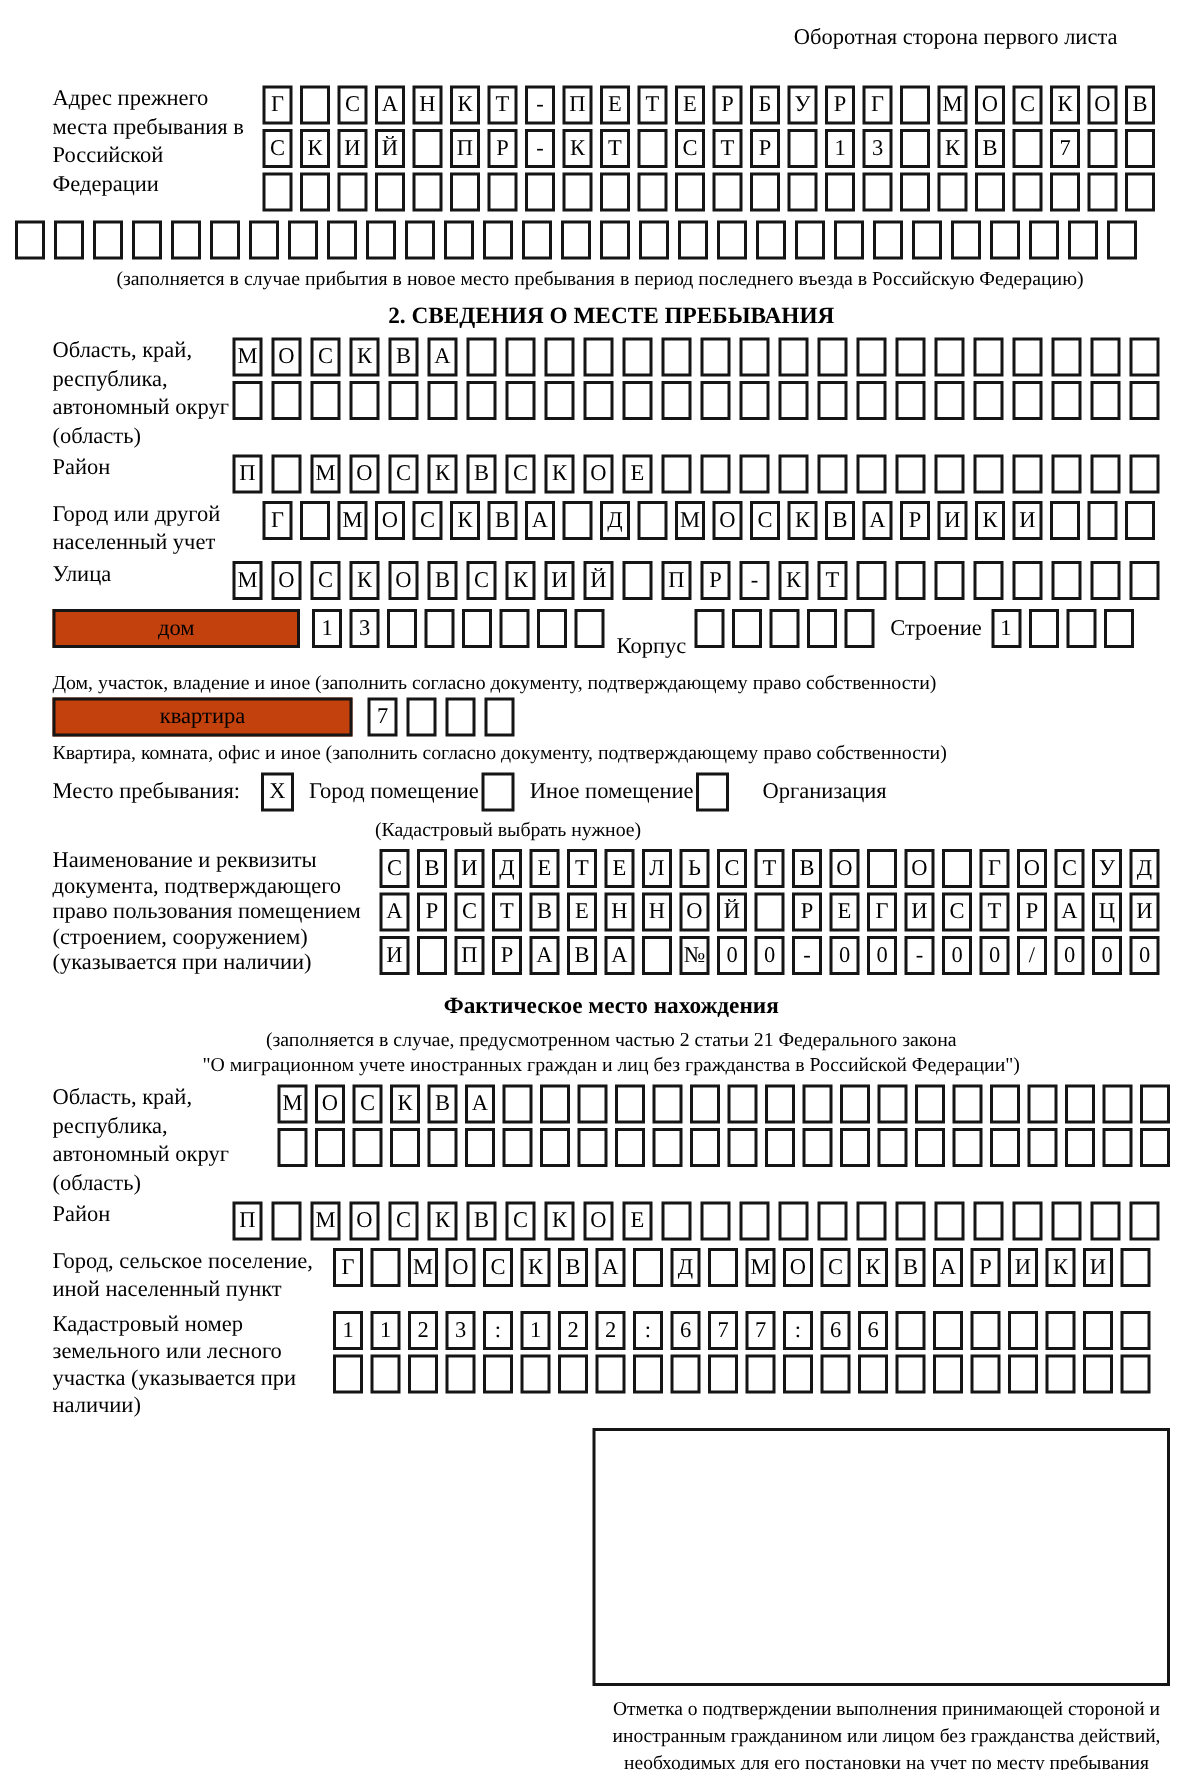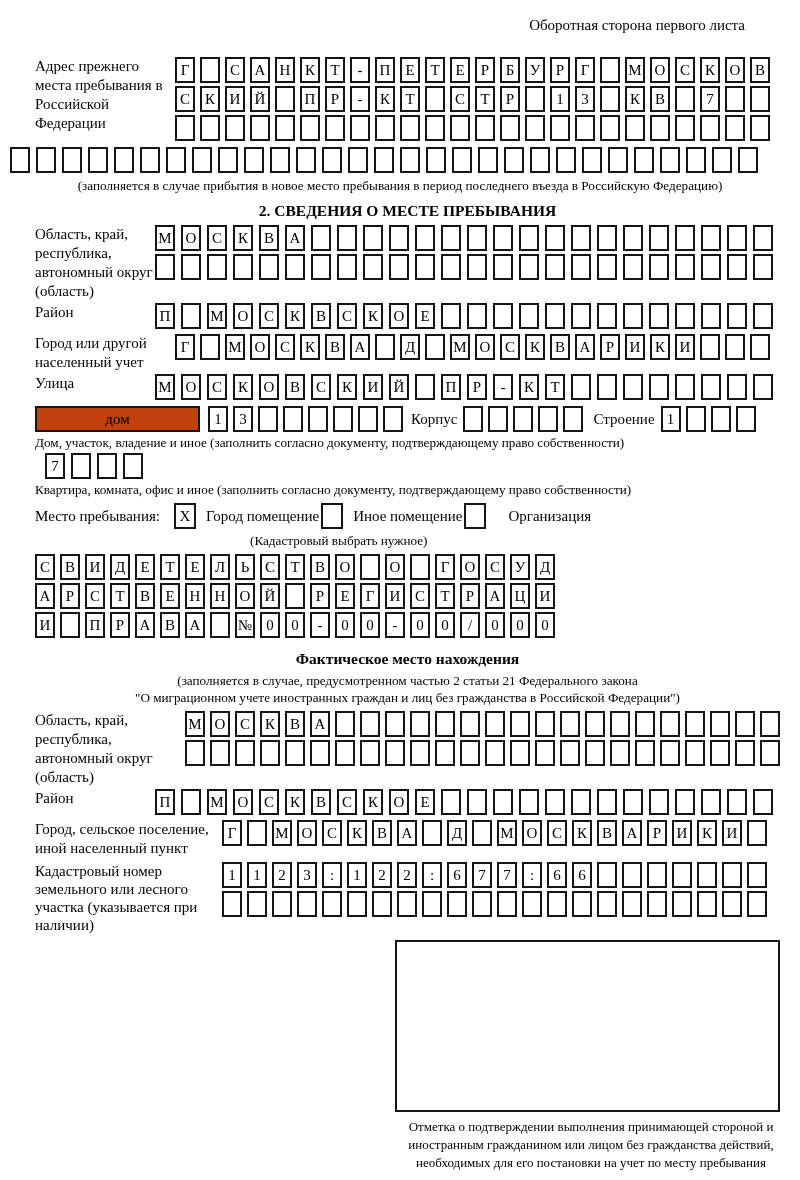--- a/index.html
+++ b/index.html
@@ -46,21 +46,21 @@
   #blk-region1 .flabel { width:120px; }
   #row-district1 { margin-top:2px; }
   #row-district1 .flabel { width:120px; }
   #blk-city1 { margin-top:2px; }
   #blk-city1 .flabel { width:140px; }
   #row-street { margin-top:2px; }
   #row-street .flabel { width:120px; }
   #row-house { margin-top:3px; align-items:flex-start; }
   #house-type { width:165px; }
   #row-house .boxrow { margin-left:8px; margin-bottom:0; }
-  #korpus-lbl { margin-left:8px; }
+  #korpus-lbl { margin-left:8px;margin-top:12px; }
   #stroenie-lbl { margin-left:10px; }
   #korpus-lbl + .boxrow, #stroenie-lbl + .boxrow { margin-left:6px; }
   #cap-house { margin-top:2px; }
   #row-apt { margin-top:2px; }
   #apt-type { width:200px; }
   #row-apt .boxrow { margin-left:10px; gap:6px; margin-bottom:0; }
   #cap-apt { margin-top:2px; }
   #row-stay { margin-top:5px; align-items:flex-start; }
   #row-stay .inline-lbl.first { width:137px; }
   #row-stay .cbox.chk { width:22px; margin-left:2px; }
@@ -386,20 +386,21 @@
     <div class="boxrow">
         <span class="cbox">1</span>
         <span class="cbox"></span>
         <span class="cbox"></span>
         <span class="cbox"></span>
       </div>
   </div>
   <div class="caption" id="cap-house">Дом, участок, владение и иное (заполнить согласно документу, подтверждающему право собственности)</div>
 
   <div class="frow" id="row-apt">
+    <div class="longbox" id="apt-type">квартира</div>
     <div class="boxrow">
         <span class="cbox">7</span>
         <span class="cbox"></span>
         <span class="cbox"></span>
         <span class="cbox"></span>
       </div>
   </div>
   <div class="caption" id="cap-apt">Квартира, комната, офис и иное (заполнить согласно документу, подтверждающему право собственности)</div>
 
   <div class="frow" id="row-stay">
@@ -407,20 +408,21 @@
     <div class="cbox chk" id="chk-dwelling">X</div>
     <div class="inline-lbl" id="lbl-dwelling">Город помещение</div>
     <div class="cbox chk" id="chk-other"></div>
     <div class="inline-lbl" id="lbl-other">Иное помещение</div>
     <div class="cbox chk" id="chk-org"></div>
     <div class="inline-lbl" id="lbl-org">Организация</div>
   </div>
   <div class="caption" id="cap-stay">(Кадастровый выбрать нужное)</div>
 
   <div class="frow" id="blk-doc">
+    <div class="flabel">Наименование и реквизиты документа, подтверждающего право пользования помещением (строением, сооружением) (указывается при наличии)</div>
     <div class="boxcol">
       <div class="boxrow">
           <span class="cbox">С</span>
           <span class="cbox">В</span>
           <span class="cbox">И</span>
           <span class="cbox">Д</span>
           <span class="cbox">Е</span>
           <span class="cbox">Т</span>
           <span class="cbox">Е</span>
           <span class="cbox">Л</span>

